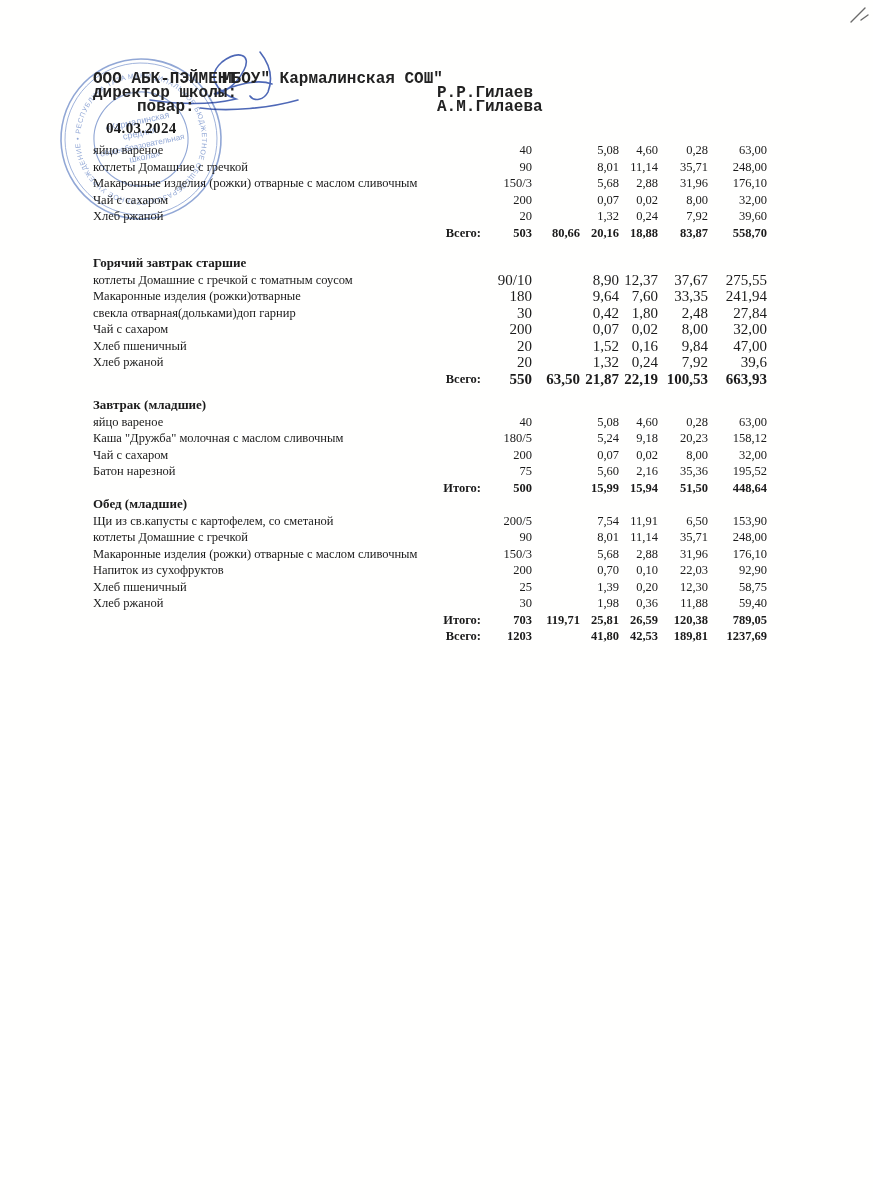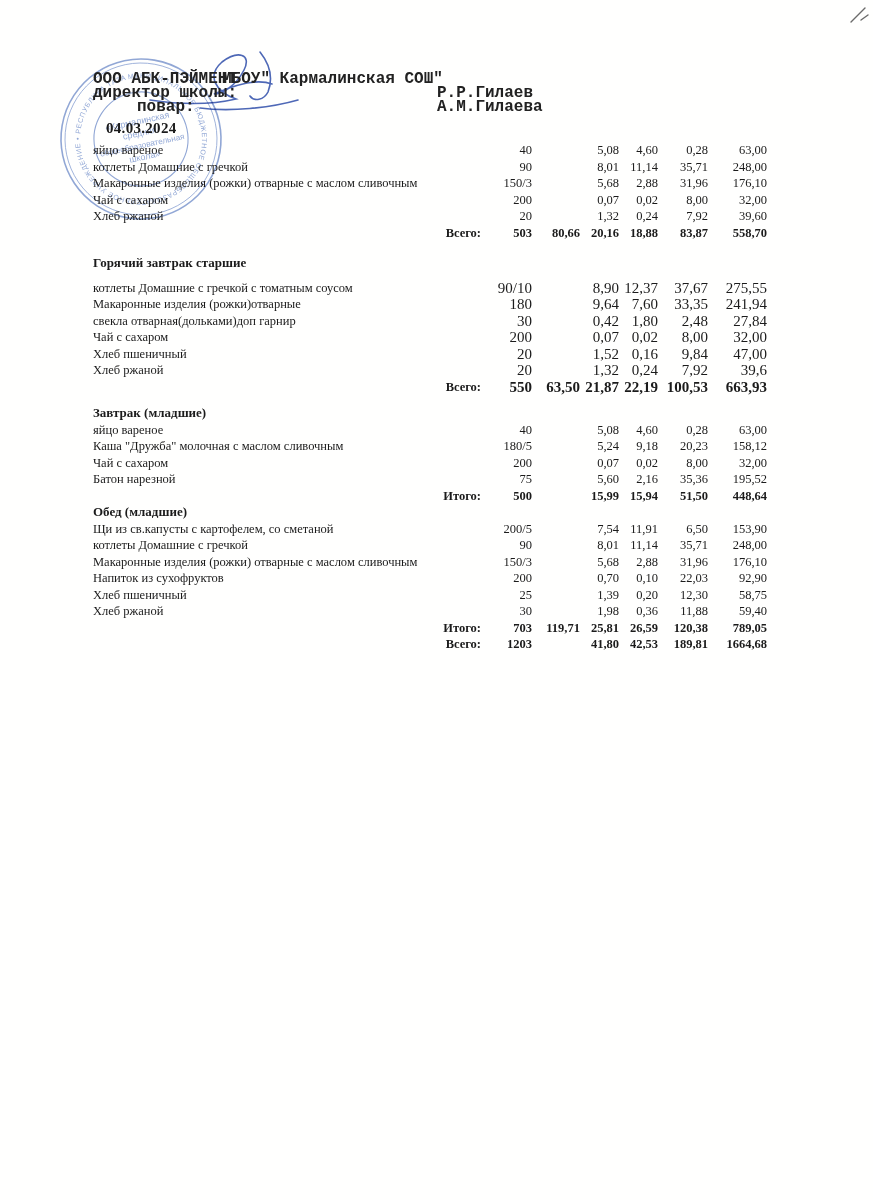--- a/index.html
+++ b/index.html
@@ -23,21 +23,21 @@
   .table { position: absolute; left: 93px; top: 142px; width: 674px; }
   .row { display: grid; grid-template-columns: 390px 49px 48px 39px 39px 50px 59px; line-height: 16.5px; font-size: 12.5px; }
   .cell { white-space: nowrap; overflow: visible; }
   .num { text-align: right; }
   .title-row .name { font-weight: bold; font-size: 13px; }
   .colhead { font-weight: bold; }
   .total-row { font-weight: bold; }
   .total-row .name { text-align: right; padding-right: 2px; }
   .small-nums .num { font-size: 15px; }
   .sec1 { margin-top: 14px; }
-  .sec1 .title-row { margin-bottom: 8px; }
+  .sec1 .title-row { }
   .sec2 { margin-top: 10px; }
 
   
   .stamp { position: absolute; left: 54px; top: 52px; mix-blend-mode: multiply; opacity: .8; pointer-events: none; }
   .signature { position: absolute; left: 140px; top: 42px; mix-blend-mode: multiply; pointer-events: none; }
   .corner-mark { position: absolute; right: 2px; top: 2px; pointer-events: none; }
 </style>
 </head>
 <body>
 
@@ -328,18 +328,18 @@
           <div class="cell num">120,38</div>
           <div class="cell num">789,05</div>
         </div>
         <div class="row total-row">
           <div class="cell name">Всего:</div>
           <div class="cell num">1203</div>
           <div class="cell num"></div>
           <div class="cell num">41,80</div>
           <div class="cell num">42,53</div>
           <div class="cell num">189,81</div>
-          <div class="cell num">1664,68</div>
+          <div class="cell num">1237,69</div>
         </div>
       </section>
     </main>
 
 </div>
 
 </body></html>

